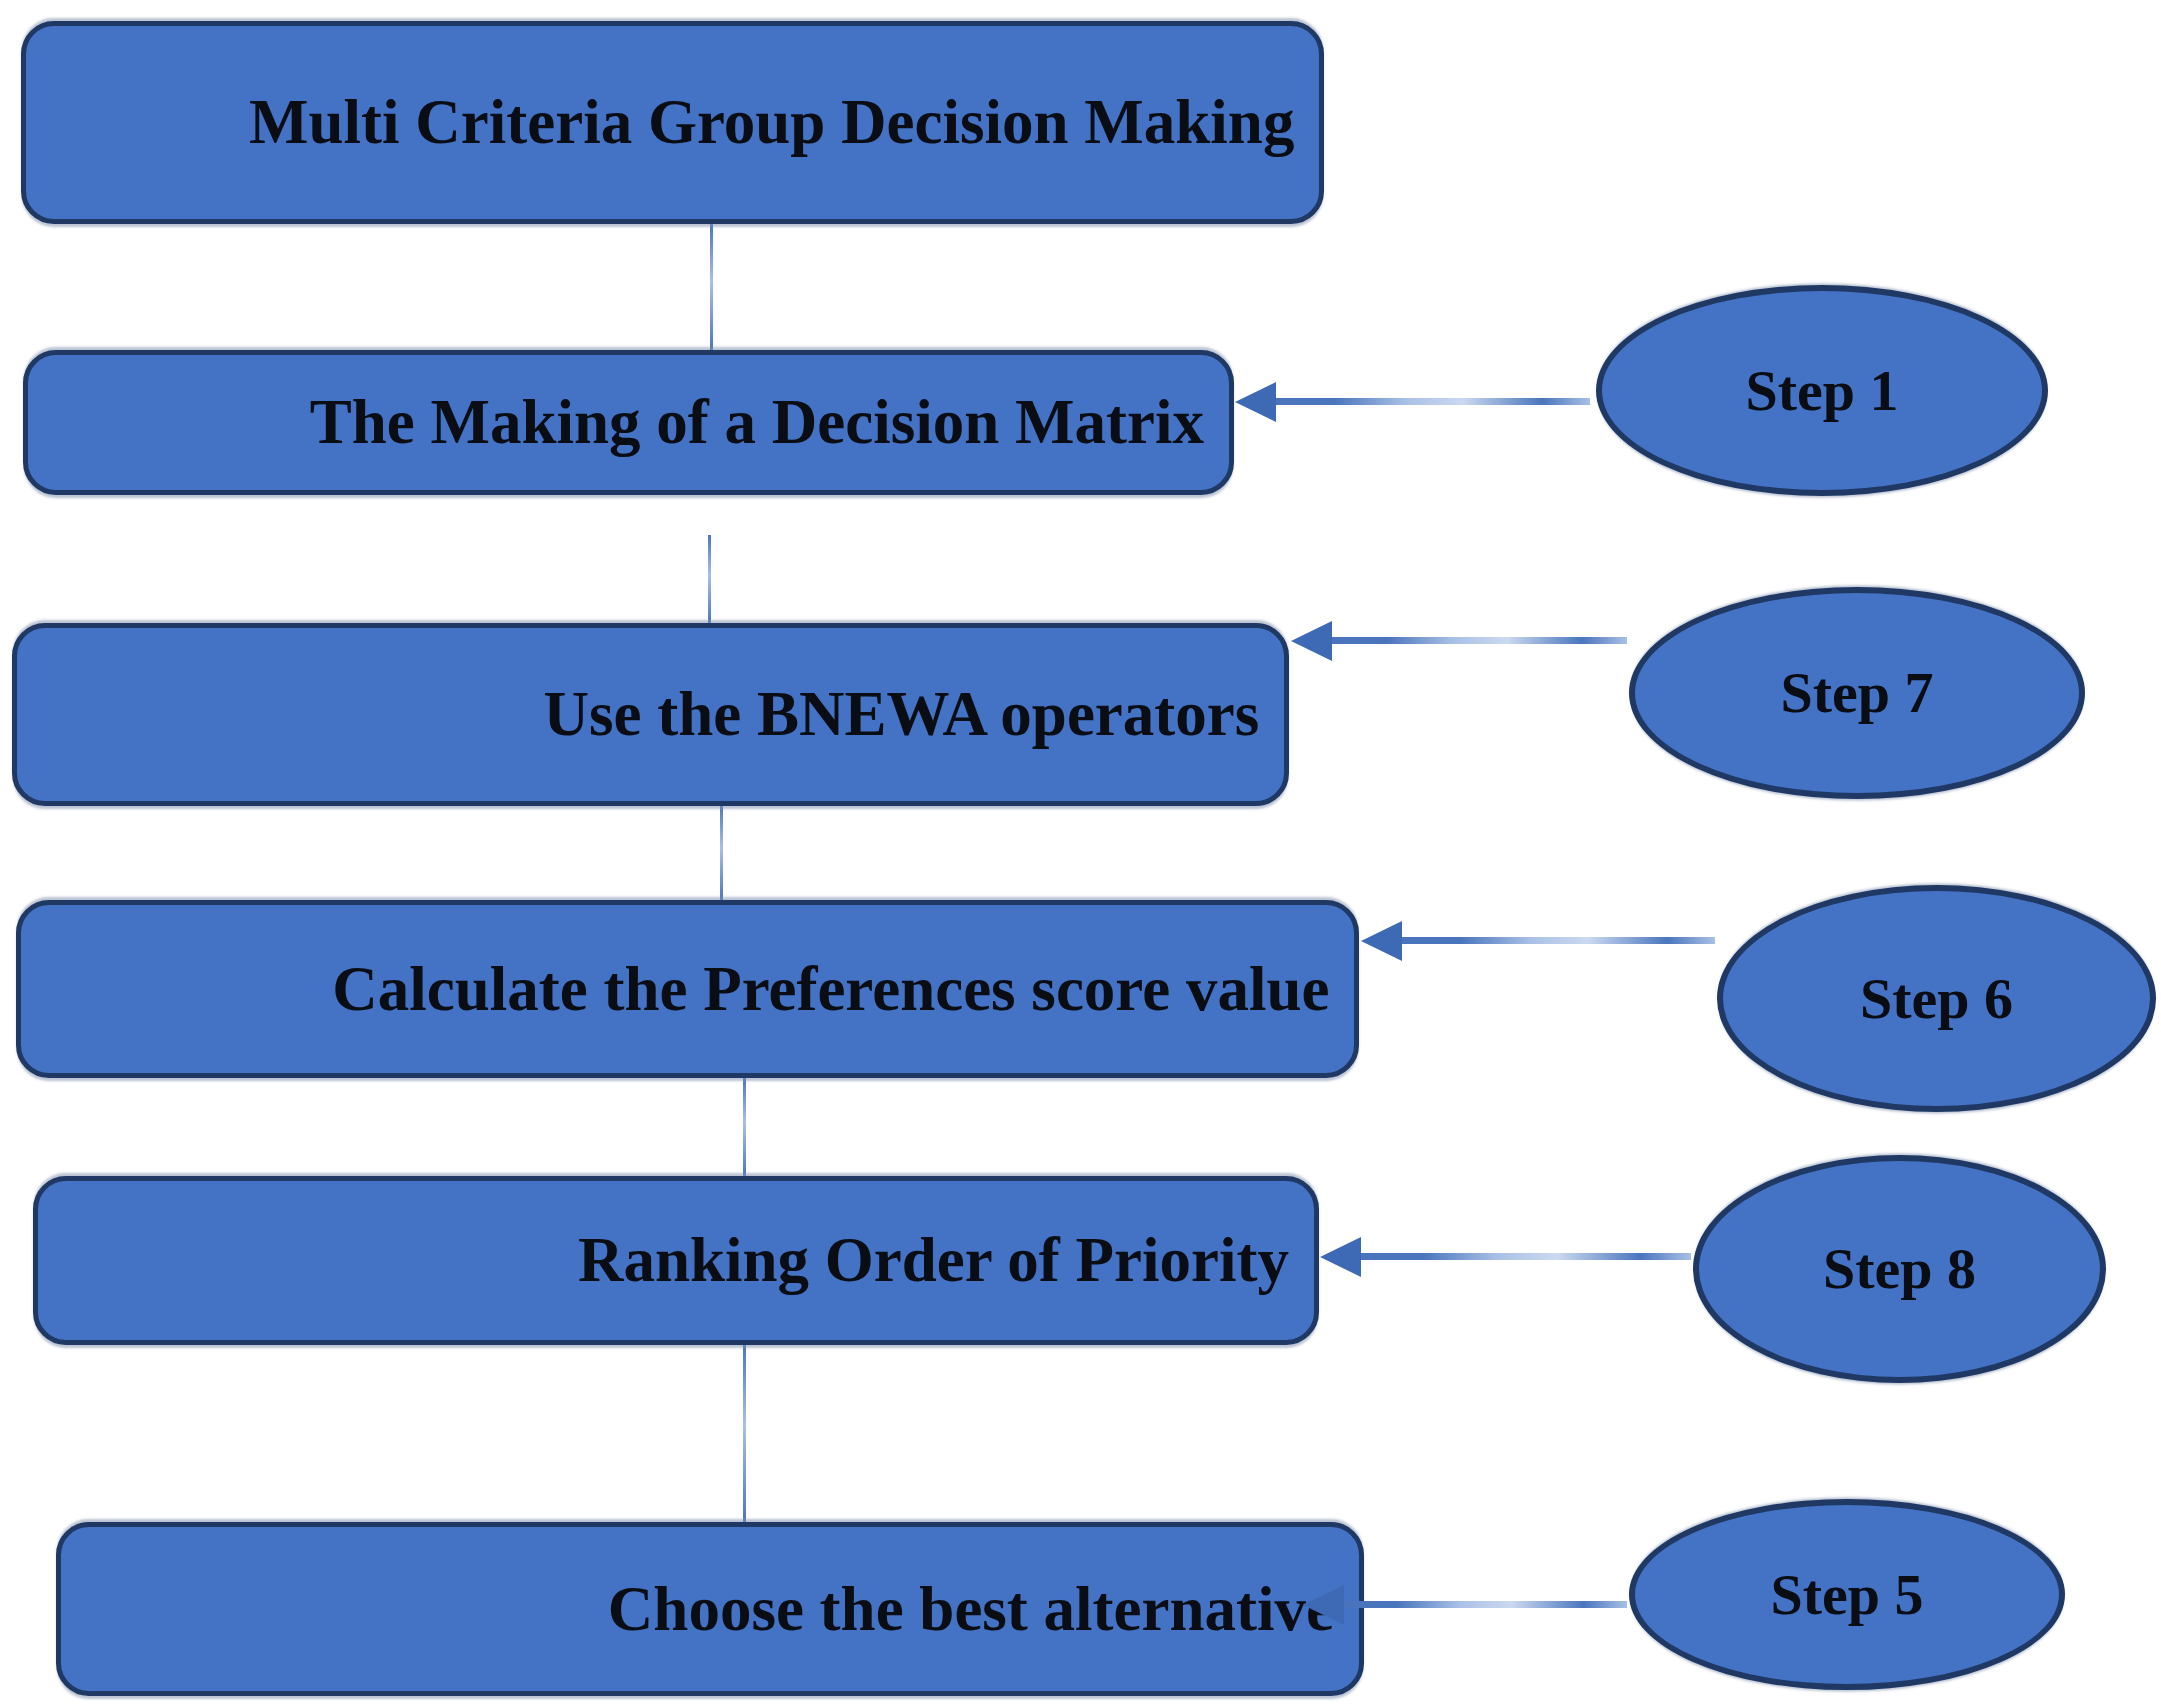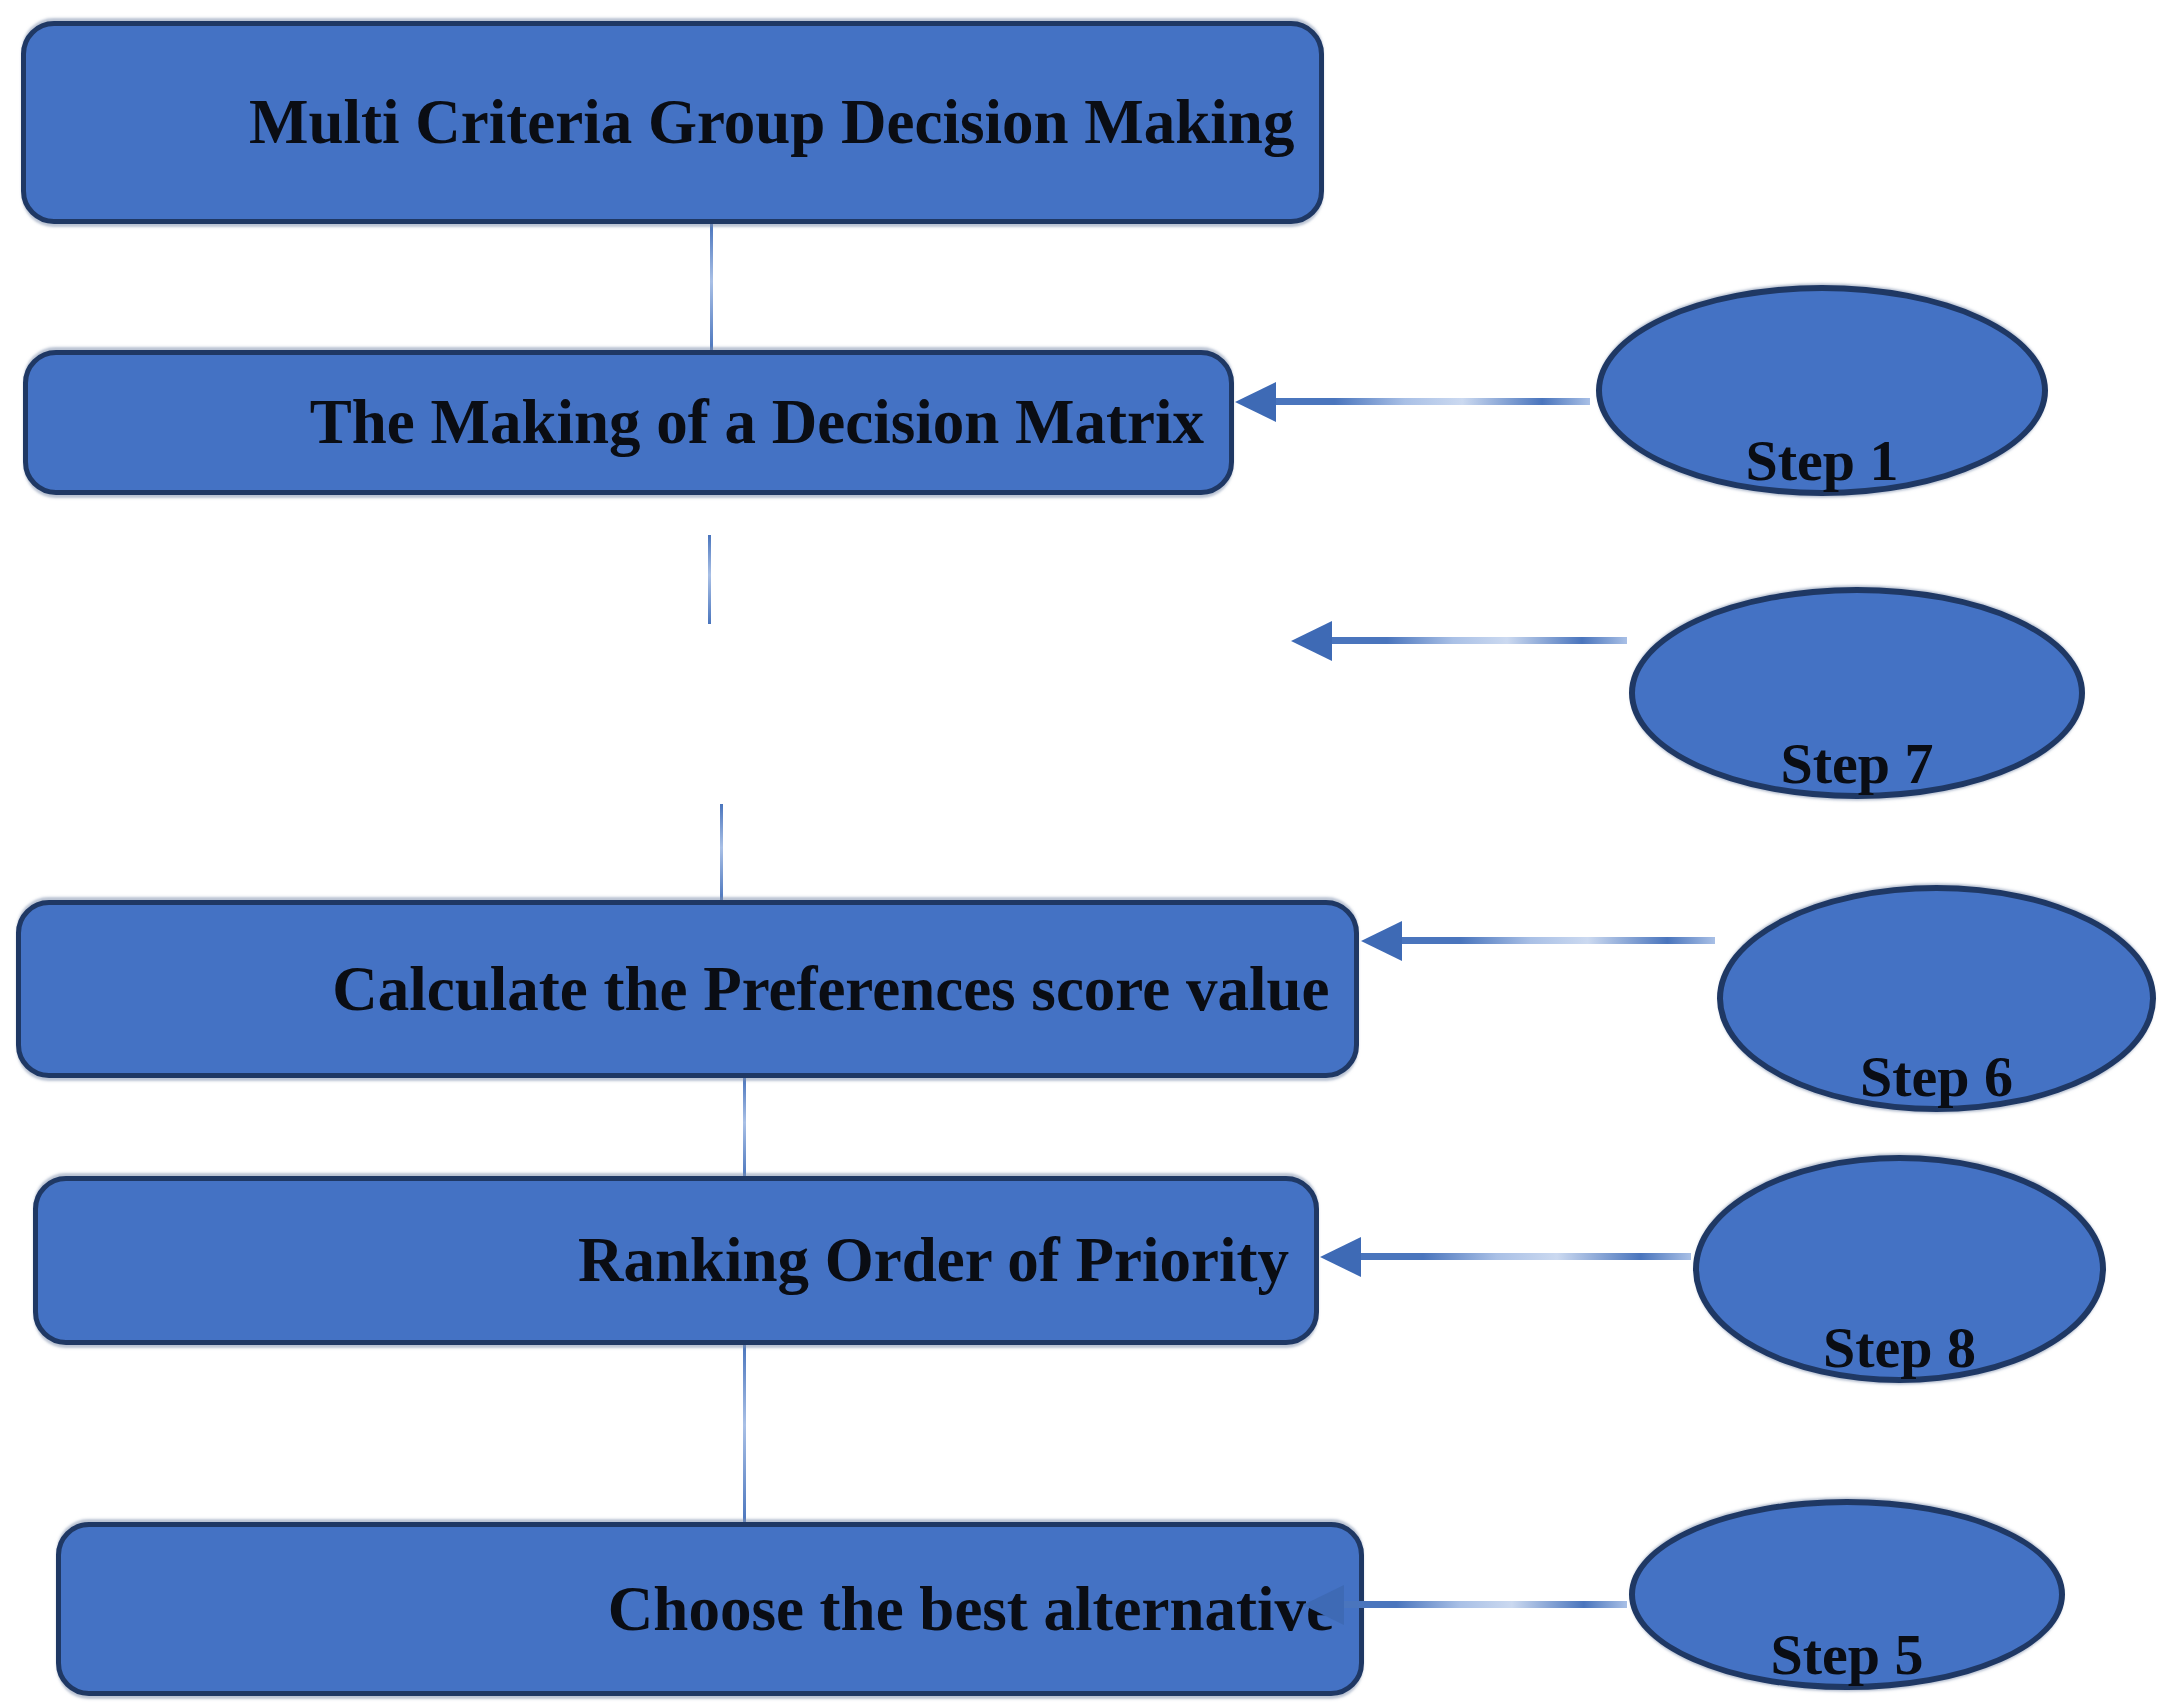--- a/index.html
+++ b/index.html
@@ -35,21 +35,21 @@
     font-size:63px;font-weight:700;color:var(--text-color);
     line-height:1.05;letter-spacing:0px;padding:0 25px;
   }
 
   
   .step-ellipse{
     position:absolute;
     background:var(--shape-fill);
     border:6.6px solid var(--shape-border);
     border-radius:50%;
-    display:flex;align-items:flex-end;justify-content:center;
+    display:flex;align-items:center;justify-content:center;
     box-shadow:0 -3.3px 2.5px -1.6px rgba(130,145,175,.55),0 3.3px 2.5px -1.6px rgba(130,145,175,.55);
   }
   .step-ellipse .label{
     font-size:58px;font-weight:700;color:var(--text-color);line-height:1;
   }
 
   
   .vline{
     position:absolute;width:3.3px;
     background:linear-gradient(180deg,var(--arrow-mid) 0%,var(--arrow-light) 45%,var(--arrow-mid) 100%);
@@ -80,20 +80,23 @@
   <div class="vline" style="left:743px;top:1344px;height:180px"></div>
 
   <div class="flow-box" style="left:21.4px;top:20.6px;width:1303px;height:203px">
     <span class="label">Multi Criteria Group Decision Making</span>
   </div>
 
   <div class="flow-box" style="left:23px;top:350px;width:1211px;height:145px">
     <span class="label">The Making of a Decision Matrix</span>
   </div>
 
+  <div class="flow-box" style="left:12.3px;top:623px;width:1277px;height:183px">
+    <span class="label">Use the BNEWA operators</span>
+  </div>
 
   <div class="flow-box" style="left:33px;top:1176px;width:1286px;height:169px">
     <span class="label">Ranking Order of Priority</span>
   </div>
 
   <div class="flow-box" style="left:16.4px;top:900px;width:1343px;height:178px">
     <span class="label">Calculate the Preferences score value</span>
   </div>
 
   <div class="flow-box" style="left:56px;top:1522px;width:1308px;height:174px">

